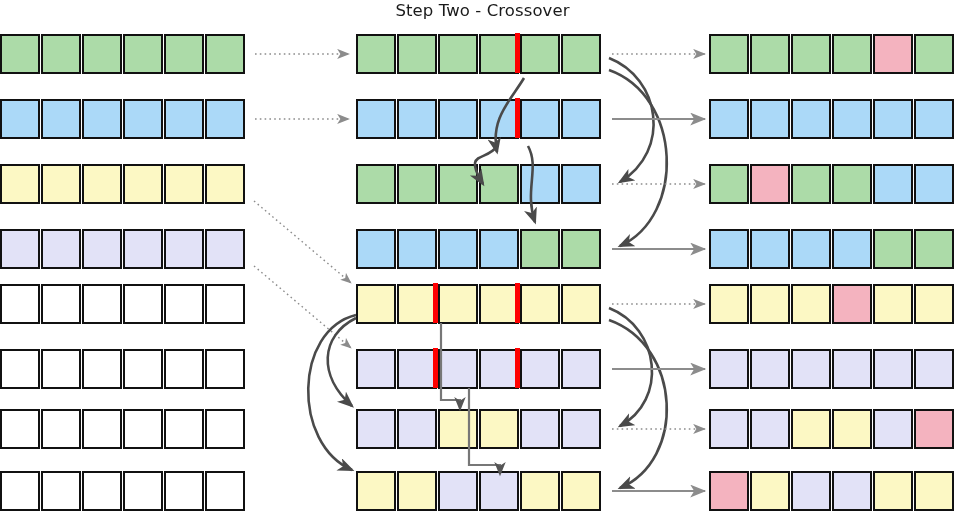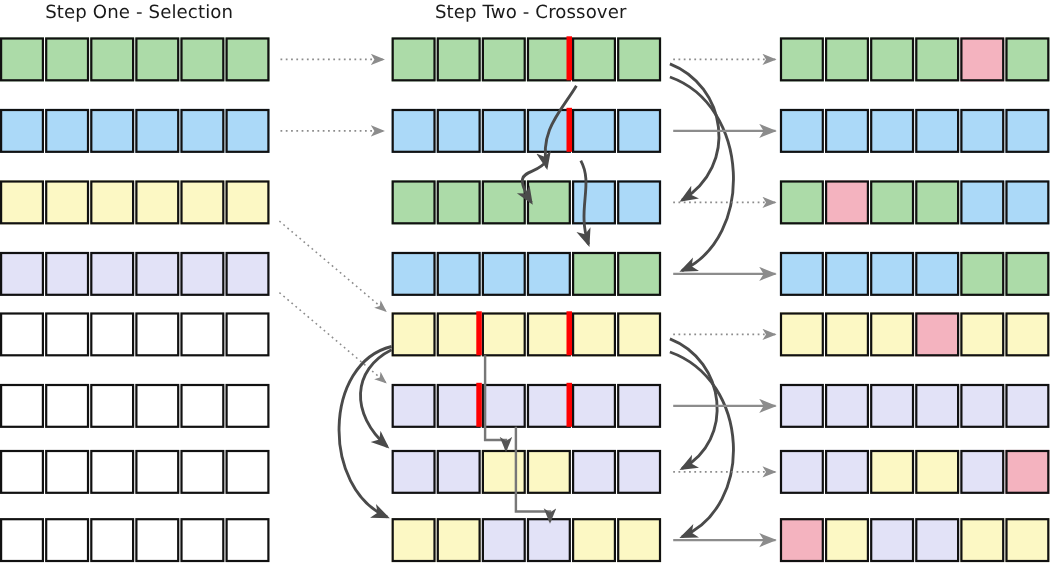--- a/index.html
+++ b/index.html
@@ -35,21 +35,20 @@
     width:5px;height:40px;background:#FF0000;z-index:4;
   }
   svg#wires{position:absolute;left:0;top:0;width:961px;height:512px;
     pointer-events:none;overflow:visible;}
 </style>
 </head>
 <body>
 
 <div id="stage">
 
-  <div class="col-title" id="title-1">Step One - Selection</div>
   <div class="col-title" id="title-2">Step Two - Crossover</div>
 
   <div id="rows-layer">
       <div class="chrom" style="left: 0px; top: 34px;">
         <div class="cell c-green"></div>
         <div class="cell c-green"></div>
         <div class="cell c-green"></div>
         <div class="cell c-green"></div>
         <div class="cell c-green"></div>
         <div class="cell c-green"></div>

